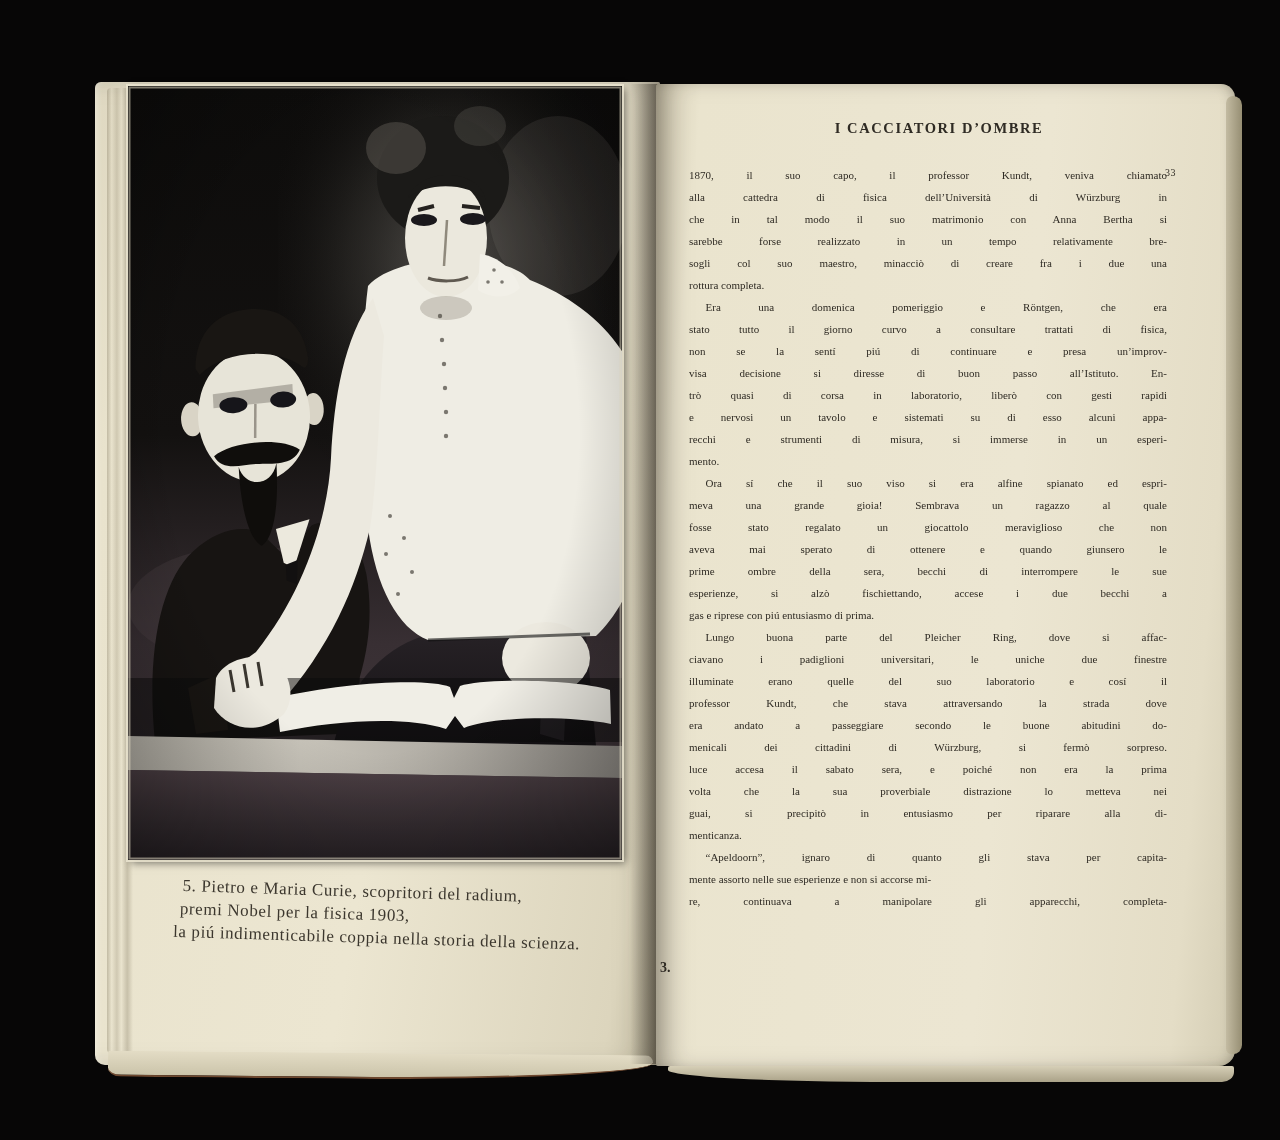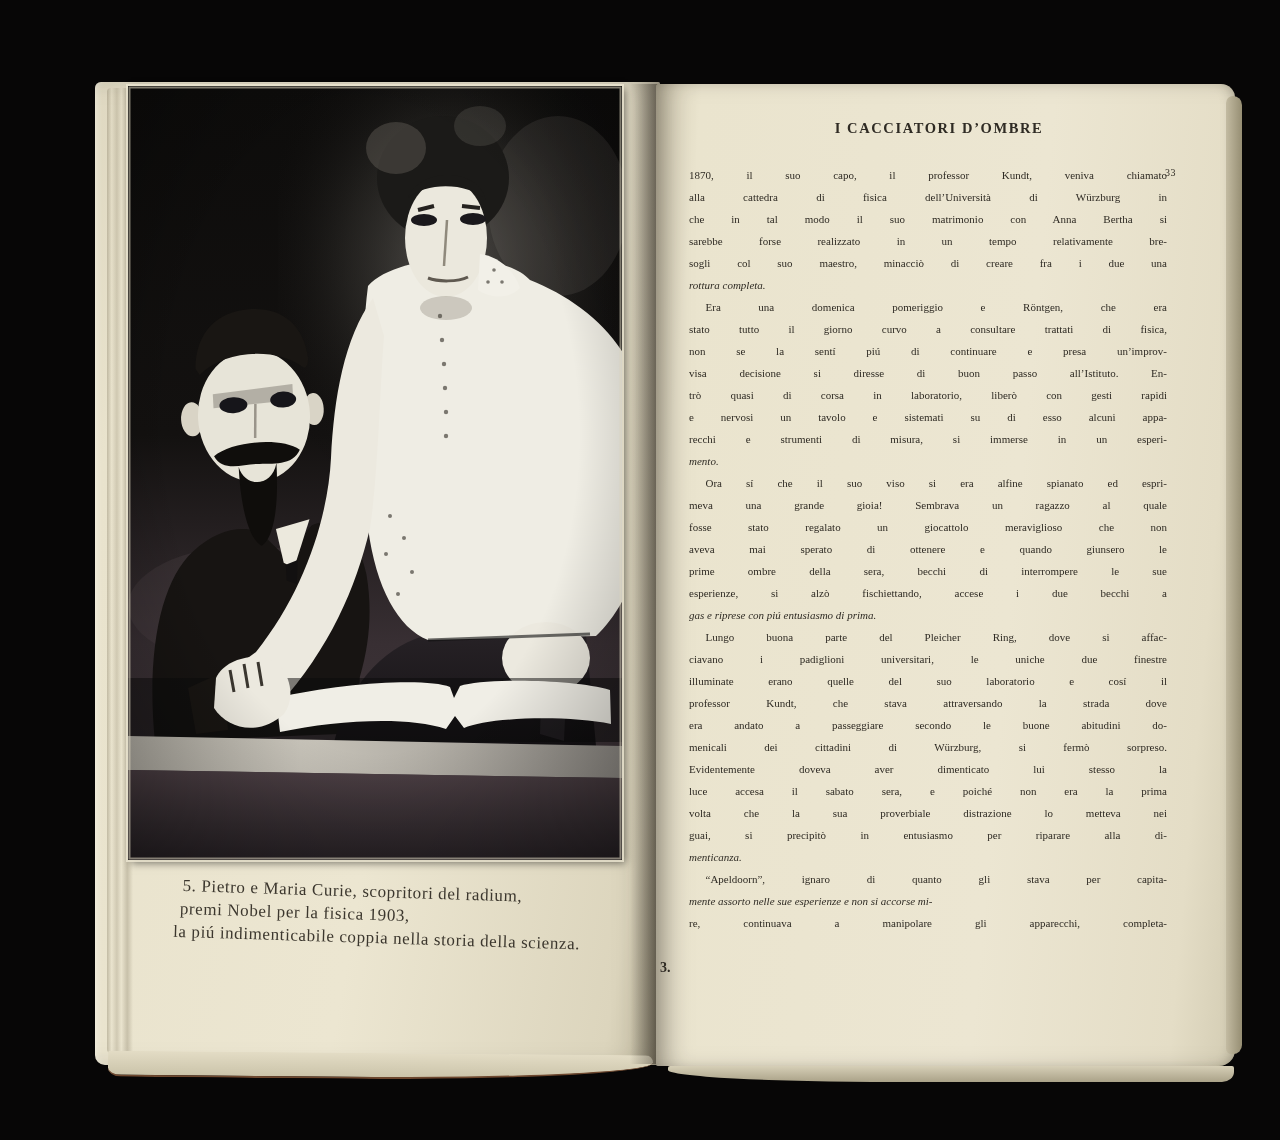--- a/index.html
+++ b/index.html
@@ -92,21 +92,21 @@
   .page-number{position:absolute;right:2px;top:3px;font-size:10px;font-weight:normal;letter-spacing:.5px;margin-top:44px;}
 
   .body-text{
     position:absolute;left:33px;top:80px;width:478px;color:var(--ink);
     font-size:11px;
   }
   .tline{
     height:var(--lh);line-height:var(--lh);
     text-align:justify;text-align-last:justify;overflow:hidden;
   }
-  .tline.last{text-align-last:left;font-style:italic;}
+  .tline.last{text-align-last:left;}
   .para.indent .tline:first-child{text-indent:1.5em;}
 
   .signature-mark{
     position:absolute;left:4px;top:876px;font-size:14px;font-weight:bold;color:var(--ink);
   }
 </style>
 </head>
 <body>
 
 <div class="scene">
@@ -266,21 +266,20 @@
           <div class="tline">esperienze, si alzò fischiettando, accese i due becchi a</div>
           <div class="tline last">gas e riprese con piú entusiasmo di prima.</div>
         </div>
         <div class="para indent">
           <div class="tline">Lungo buona parte del Pleicher Ring, dove si affac-</div>
           <div class="tline">ciavano i padiglioni universitari, le uniche due finestre</div>
           <div class="tline">illuminate erano quelle del suo laboratorio e cosí il</div>
           <div class="tline">professor Kundt, che stava attraversando la strada dove</div>
           <div class="tline">era andato a passeggiare secondo le buone abitudini do-</div>
           <div class="tline">menicali dei cittadini di Würzburg, si fermò sorpreso.</div>
-          <div class="tline">Evidentemente doveva aver dimenticato lui stesso la</div>
           <div class="tline">luce accesa il sabato sera, e poiché non era la prima</div>
           <div class="tline">volta che la sua proverbiale distrazione lo metteva nei</div>
           <div class="tline">guai, si precipitò in entusiasmo per riparare alla di-</div>
           <div class="tline last">menticanza.</div>
         </div>
         <div class="para indent">
           <div class="tline">“Apeldoorn”, ignaro di quanto gli stava per capita-</div>
           <div class="tline last">mente assorto nelle sue esperienze e non si accorse mi-</div>
           <div class="tline">re, continuava a manipolare gli apparecchi, completa-</div>
         </div>

